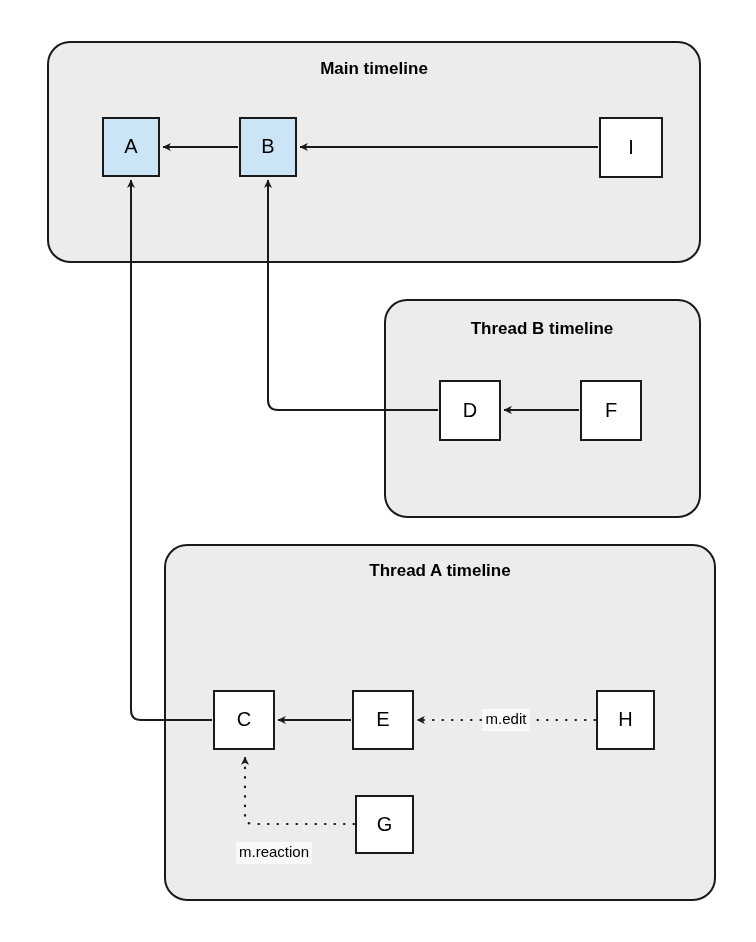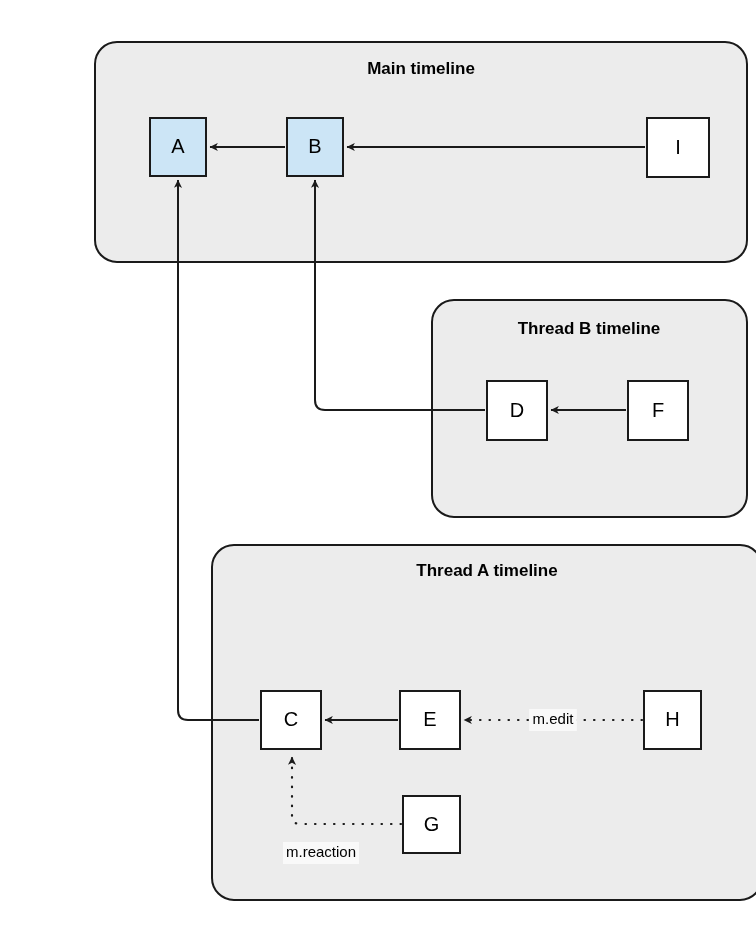--- a/index.html
+++ b/index.html
@@ -12,21 +12,20 @@
     font-family: "Liberation Sans", sans-serif;
     width: 756px;
     height: 942px;
     overflow: hidden;
   }
   #diagram-root {
     position: relative;
     width: 656px;
     height: 942px;
     background: #ffffff;
-    margin-left: 47px;
   }
   #diagram-svg {
     position: absolute;
     inset: 0;
     width: 756px;
     height: 942px;
     display: block;
   }
   .group-title {
     font-weight: bold;

